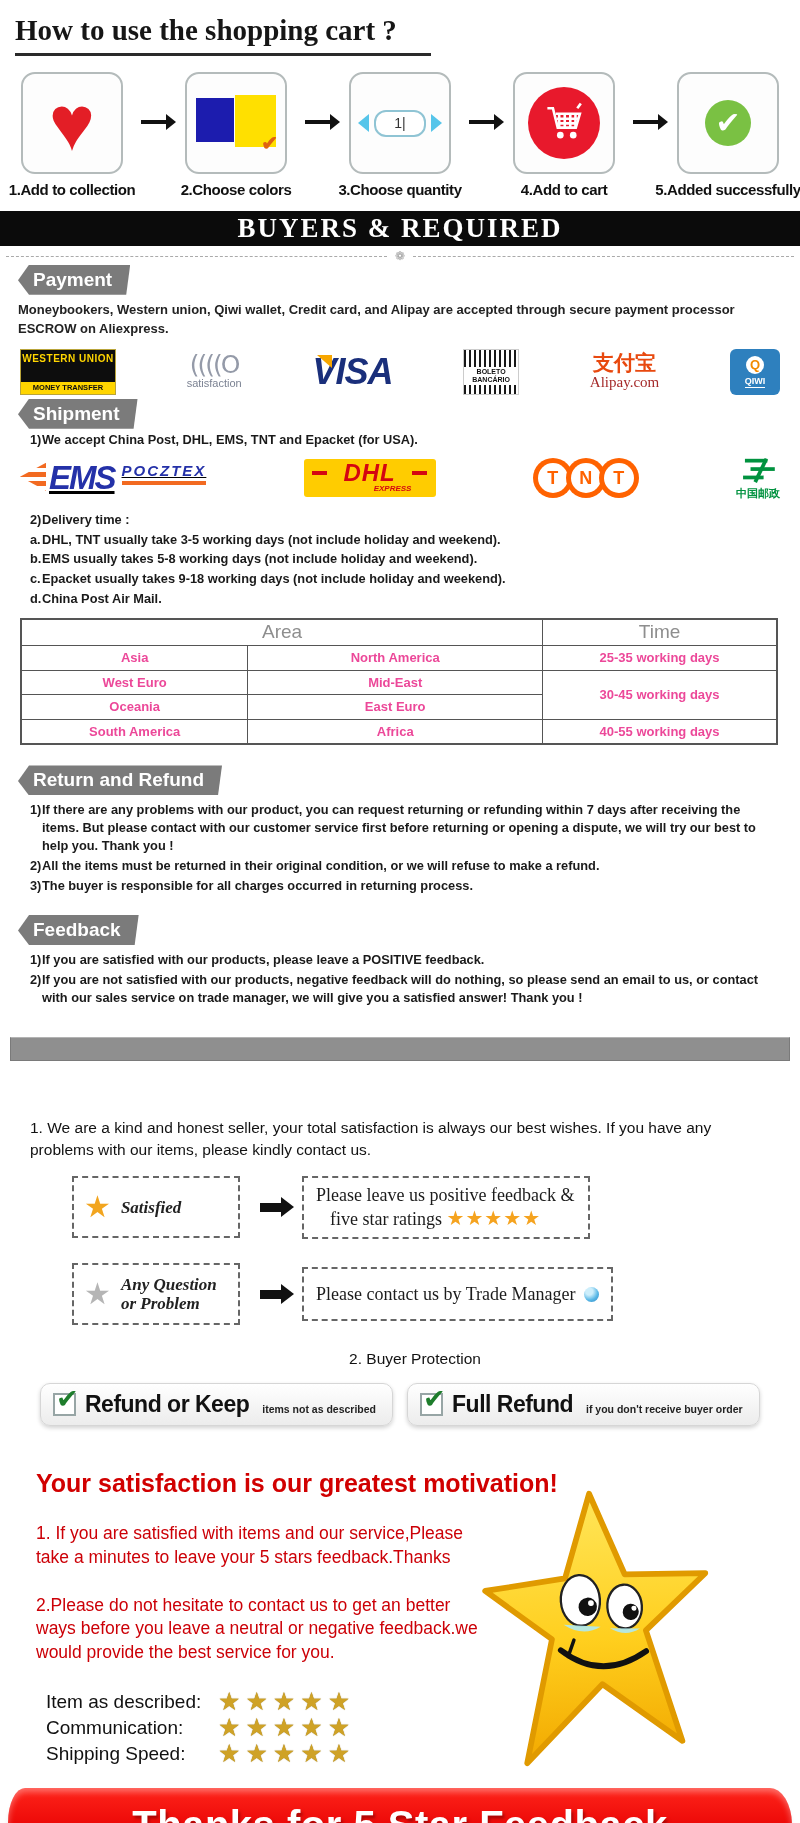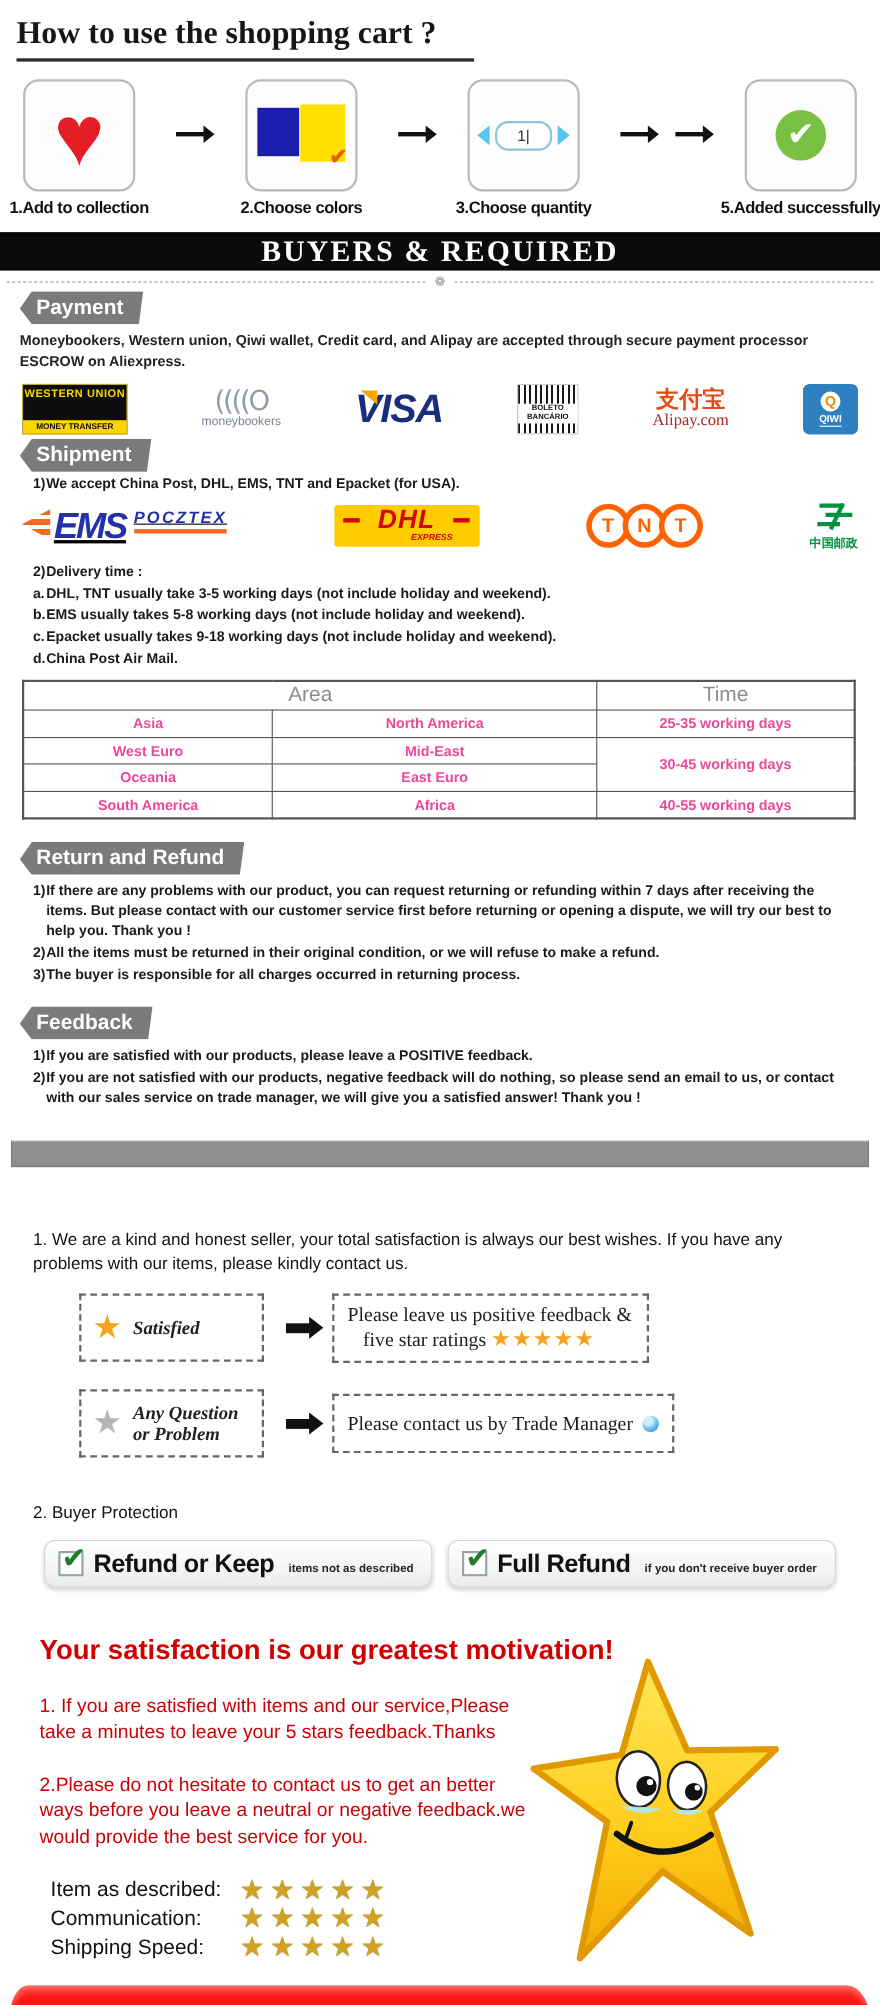--- a/index.html
+++ b/index.html
@@ -129,21 +129,21 @@
   .left-box .lbl { font:italic 700 17px/1.15 "Liberation Serif",serif; color:#222; }
   .right-box { min-width:288px; padding:6px 12px; font:400 18px/1.25 "Liberation Serif",serif; color:#1c1c1c; }
   .fb-stars { color:#f5a31f; font-size:20px; letter-spacing:1px; }
   .barrow { position:relative; width:22px; height:9px; background:#111; margin:0 20px; flex:none; }
   .barrow::after { content:""; position:absolute; right:-12px; top:-6px;
     border-left:13px solid #111; border-top:10px solid transparent; border-bottom:10px solid transparent; }
   .tm-icon { display:inline-block; width:15px; height:15px; border-radius:50%;
     background:radial-gradient(circle at 35% 30%, #cdeefb 0 25%, #58b7e6 60%, #2c84c0 100%);
     vertical-align:-2px; margin-left:4px; }
 
-  .bp-title { font:400 15.5px/1.3 "Liberation Sans",sans-serif; color:#121212; margin:41px 0 0 30px; }
+  .bp-title { font:400 15.5px/1.3 "Liberation Sans",sans-serif; color:#121212; margin:24px 0 0 30px;text-align:center; }
   .badge-row { display:flex; gap:14px; margin:14px 0 0 40px; }
   .badge { display:flex; align-items:center; gap:9px; padding:9px 16px 9px 12px;
     background:linear-gradient(#ffffff,#ececec); border:1px solid #d6d6d6; border-radius:10px;
     box-shadow:0 2px 4px rgba(0,0,0,.18); }
   .badge-check { width:23px; height:23px; border:2px solid #97a5a5; background:#fff; position:relative; flex:none; }
   .badge-check span { position:absolute; left:1px; top:-12px; font-size:27px; color:#1e7d2c; }
   .badge-title { font:700 23px/1 "Liberation Sans",sans-serif; color:#111; letter-spacing:-0.5px; }
   .badge-sub { font:700 10.5px/1 "Liberation Sans",sans-serif; color:#222; margin:8px 0 0 4px; }
 
   
@@ -196,20 +196,37 @@
       <div class="step-card">
         <span class="qty-widget">
           <span class="qty-tri-l"></span>
           <span class="qty-box">1|</span>
           <span class="qty-tri-r"></span>
         </span>
       </div>
       <div class="step-label">3.Choose quantity</div>
     </div>
     <span class="sarrow"></span>
+    <div class="step">
+      <div class="step-card">
+        <span class="cart-circle">
+          <svg viewBox="0 0 26 26" width="48" height="48">
+            <g stroke="#fff" fill="none" stroke-width="1.4">
+              <path d="M4 5 h3 l2.6 10.5 h9.8 l2.2 -7.5 h-13"></path>
+              <path d="M10.4 8.3 v7 M13.4 8.3 v7 M16.4 8.3 v7 M19.2 8.3 v6.8"></path>
+              <path d="M9 10.7 h11.6 M9.6 13.2 h10.4"></path>
+              <path d="M20.2 5 l1.9 -2.6"></path>
+            </g>
+            <circle cx="11" cy="19.6" r="1.8" fill="#fff"></circle>
+            <circle cx="18" cy="19.6" r="1.8" fill="#fff"></circle>
+          </svg>
+        </span>
+      </div>
+      <div class="step-label">4.Add to cart</div>
+    </div>
     <span class="sarrow"></span>
     <div class="step">
       <div class="step-card">
         <span class="ok-circle">✔</span>
       </div>
       <div class="step-label">5.Added successfully</div>
     </div>
   </div>
 
   
@@ -226,21 +243,21 @@
     <div class="tag">Payment</div>
     <p class="body-par">Moneybookers, Western union, Qiwi wallet, Credit card, and Alipay are accepted through secure payment processor ESCROW on Aliexpress.</p>
 
     <div class="logo-row">
       <div class="logo-wu">
         <div class="wu-top">WESTERN UNION</div>
         <div class="wu-bottom">MONEY TRANSFER</div>
       </div>
       <div class="logo-mb">
         <div class="mb-arcs">((((O</div>
-        <div class="mb-text">moneybookers</div>
+        <div class="mb-text">satisfaction</div>
       </div>
       <div class="logo-visa">VISA</div>
       <div class="logo-boleto">
         <div class="boleto-band">
           <span>BOLETO</span><br>
           <span>BANCÁRIO</span>
         </div>
       </div>
       <div class="logo-alipay">
         <div class="alipay-cn">支付宝</div>

